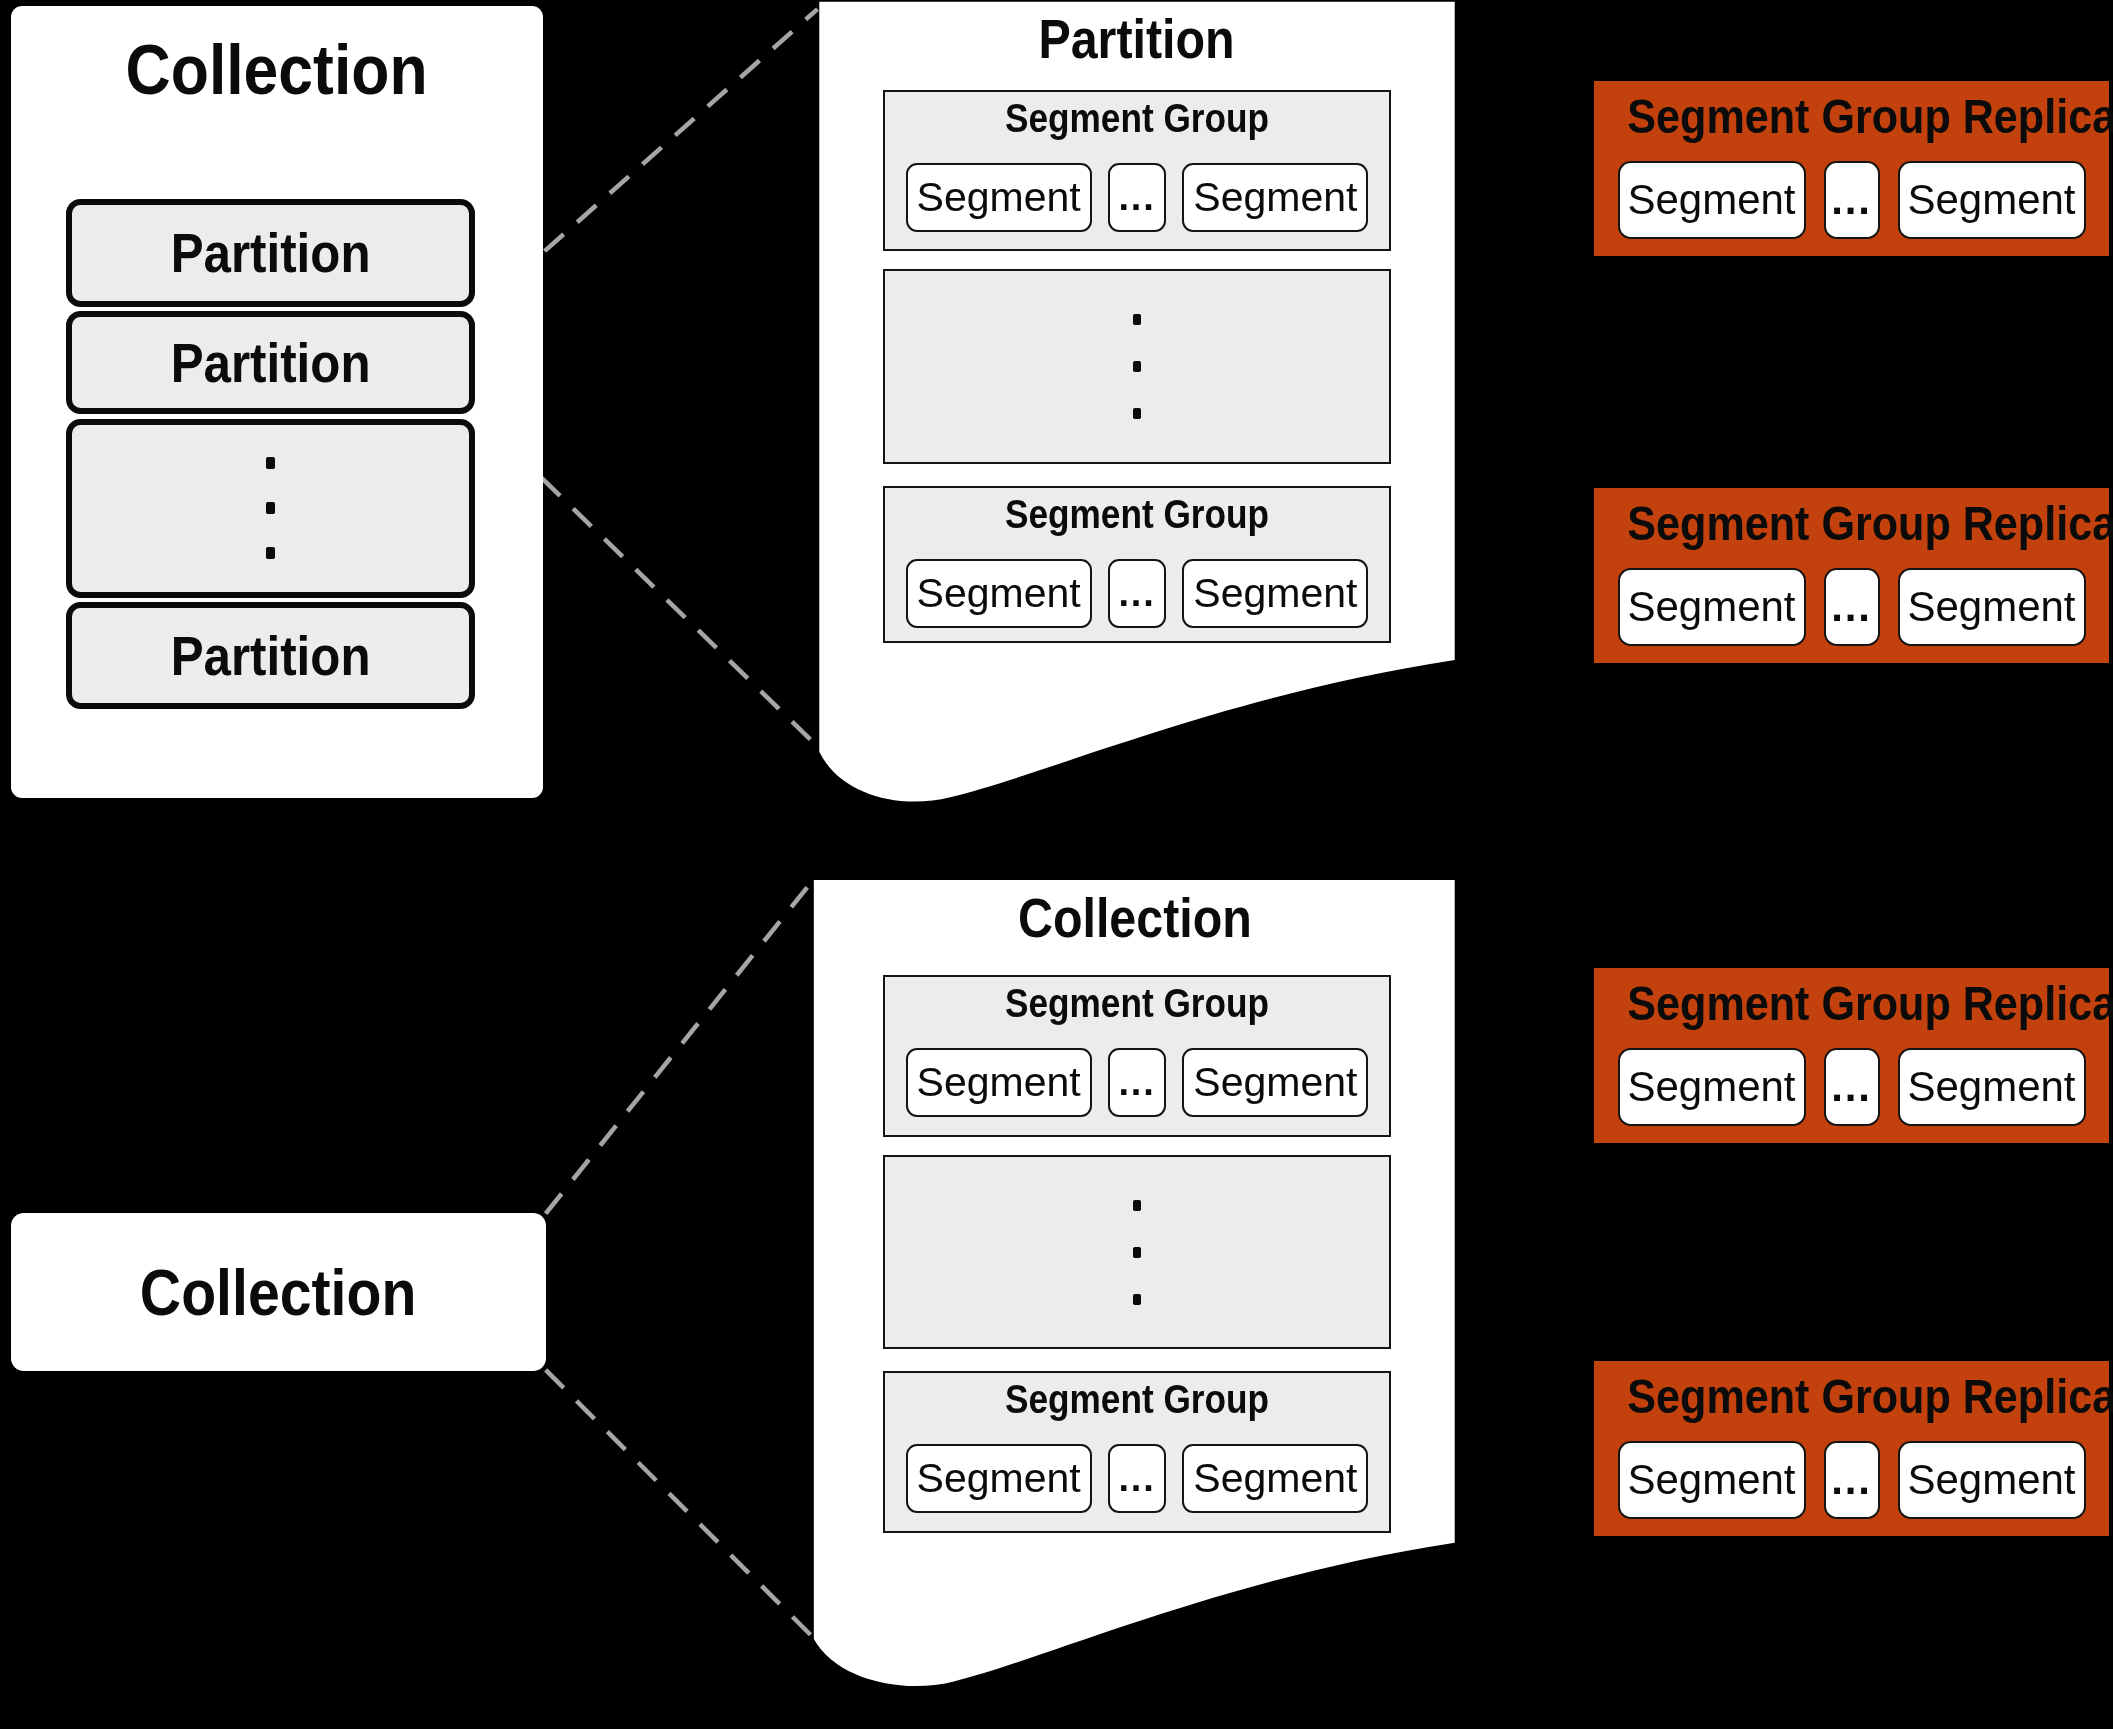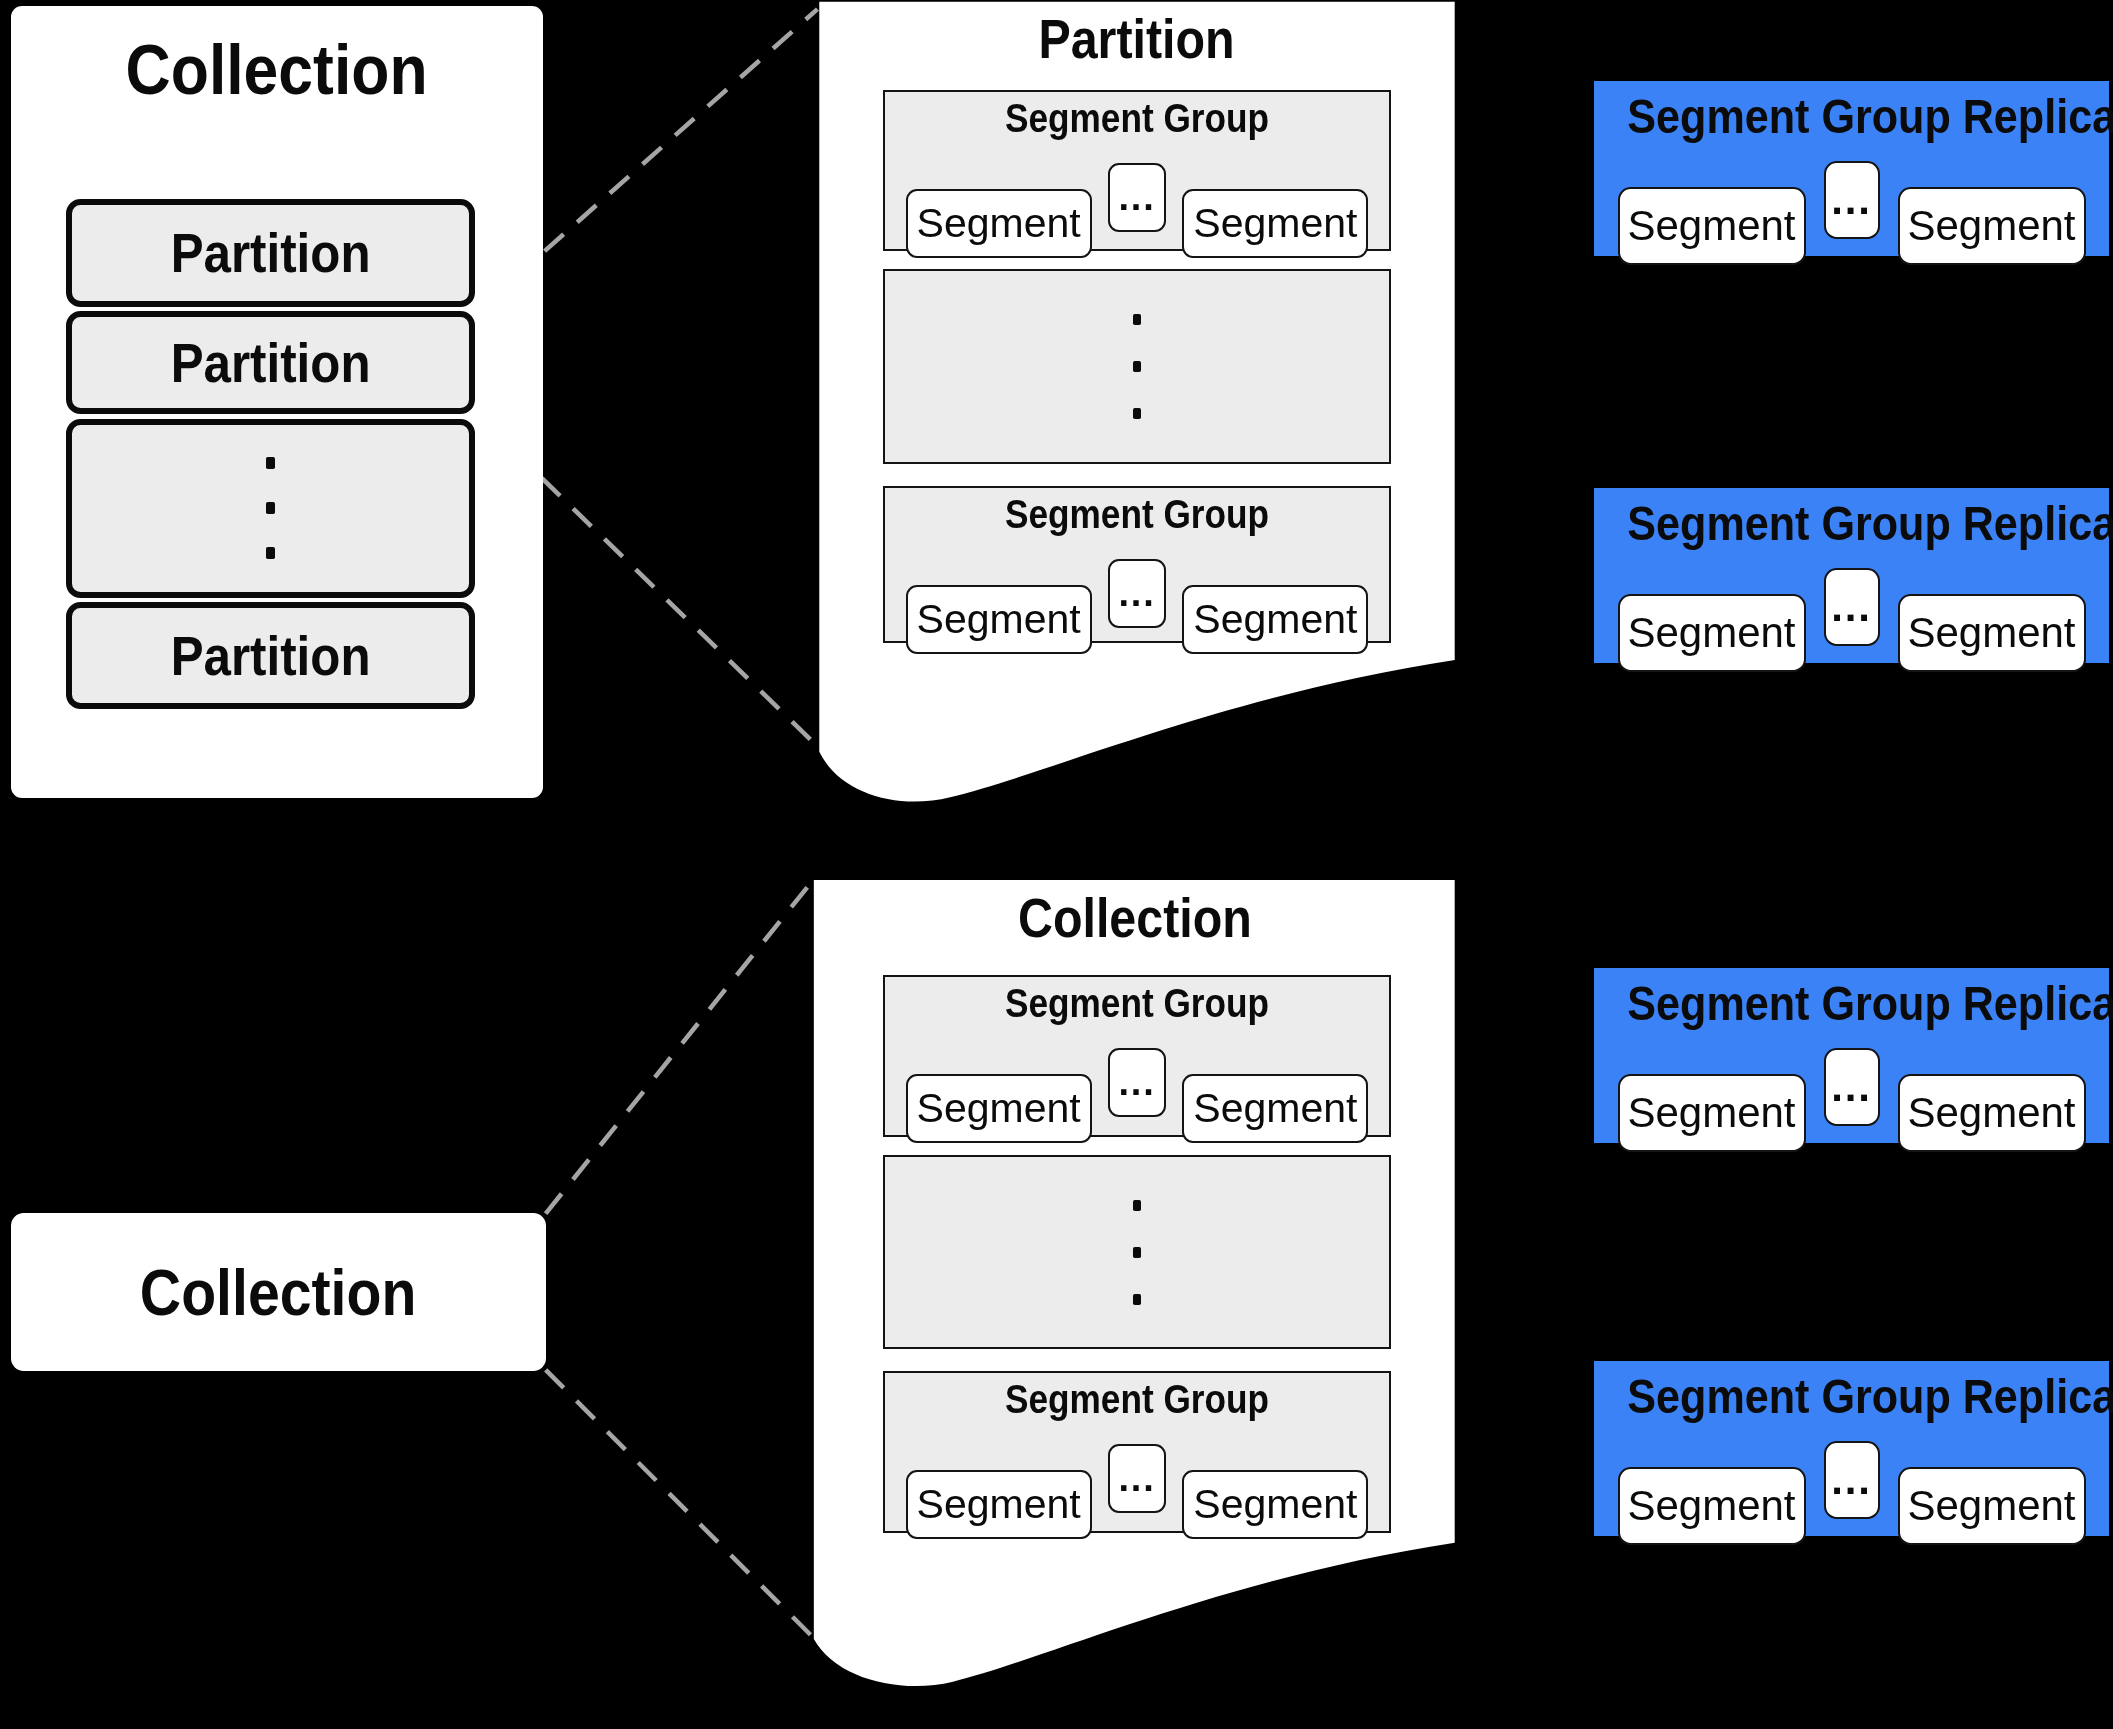--- a/index.html
+++ b/index.html
@@ -40,37 +40,37 @@
   #mt-title { left:819px; top:7.3px; width:636px; }
   #mb-title { left:814px; top:886px; width:641px; }
 
   .sg { position:absolute; left:883px; width:508px; background:#ececec;
         border:2.7px solid #141414; z-index:2; }
   .sg .sg-title { text-align:center; margin-top:3.6px; font-size:40px; font-weight:700; }
   .segrow { position:absolute; left:0; right:0; display:flex; justify-content:center; gap:16.4px; }
   .sg .segrow { top:71px; }
   .segcell { height:69px; border:2.7px solid #141414; border-radius:11px; background:#fff;
              display:flex; align-items:center; justify-content:center; font-size:41px; font-weight:400; }
-  .segcell.seg { width:186px;margin-top:26px; }
+  .segcell.seg { width:186px; }
   .segcell.dots { width:58px; font-weight:700; font-size:38px; letter-spacing:1.8px; }
 
   #mt-sg1 { top:90px;  height:161px; }
   #mt-gap { top:269px; height:195px; }
   #mt-sg2 { top:486px; height:157px; }
   #mb-sg1 { top:975px; height:162px; }
   #mb-gap { top:1155px; height:194px; }
   #mb-sg2 { top:1371px; height:162px; }
 
   .sg-gap { position:absolute; left:883px; width:508px; background:#ececec;
             border:2.7px solid #141414; z-index:2; display:flex; align-items:center; justify-content:center; }
   .sg-gap .vdots { gap:36px; }
   .sg-gap .vdots i { width:8.2px; height:11px; }
 
   
-  .replica { position:absolute; left:1594px; width:515px; height:175px; background:#3b82f6; z-index:1; }
+  .replica { position:absolute; left:1594px; width:515px; height:175px; background:#c2410c; z-index:1; }
   .replica .rtitle { text-align:center; margin-top:7.3px; font-size:49px; font-weight:700; }
   .replica .segrow { top:80px; gap:18px; }
   .replica .segcell { height:78px; border-radius:12.7px; font-size:42px; }
   .replica .segcell.seg { width:188px; }
   .replica .segcell.dots { width:56px; }
   #r1 { top:81px; }  #r2 { top:488px; }  #r3 { top:968px; }  #r4 { top:1361px; }
 
   #lb-collection .label-title { font-size:65px; font-weight:700; }
 </style>
 </head>

